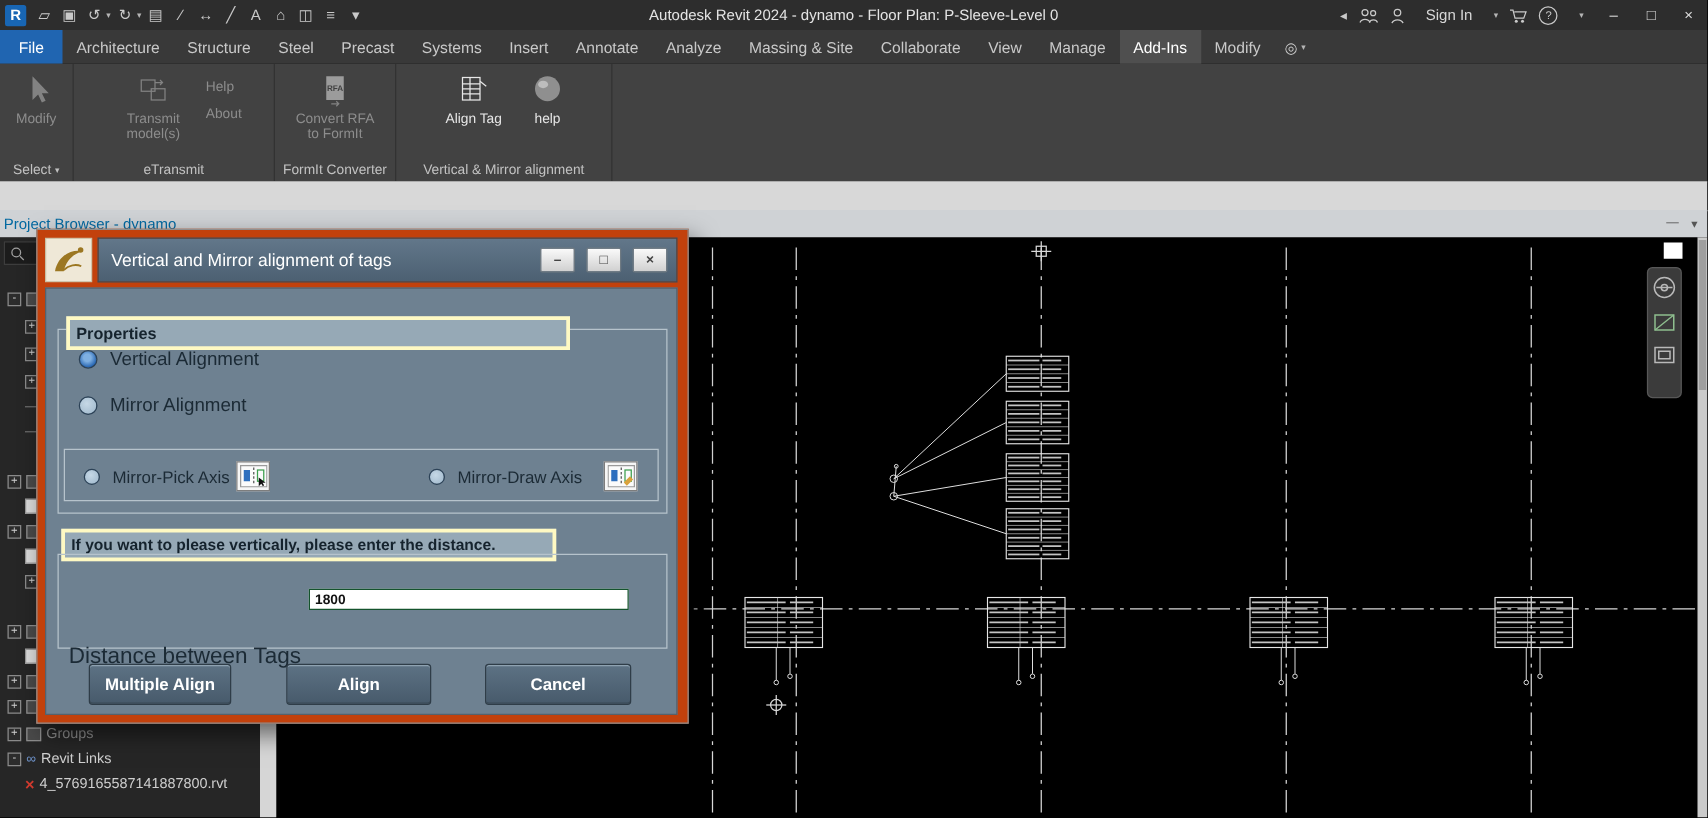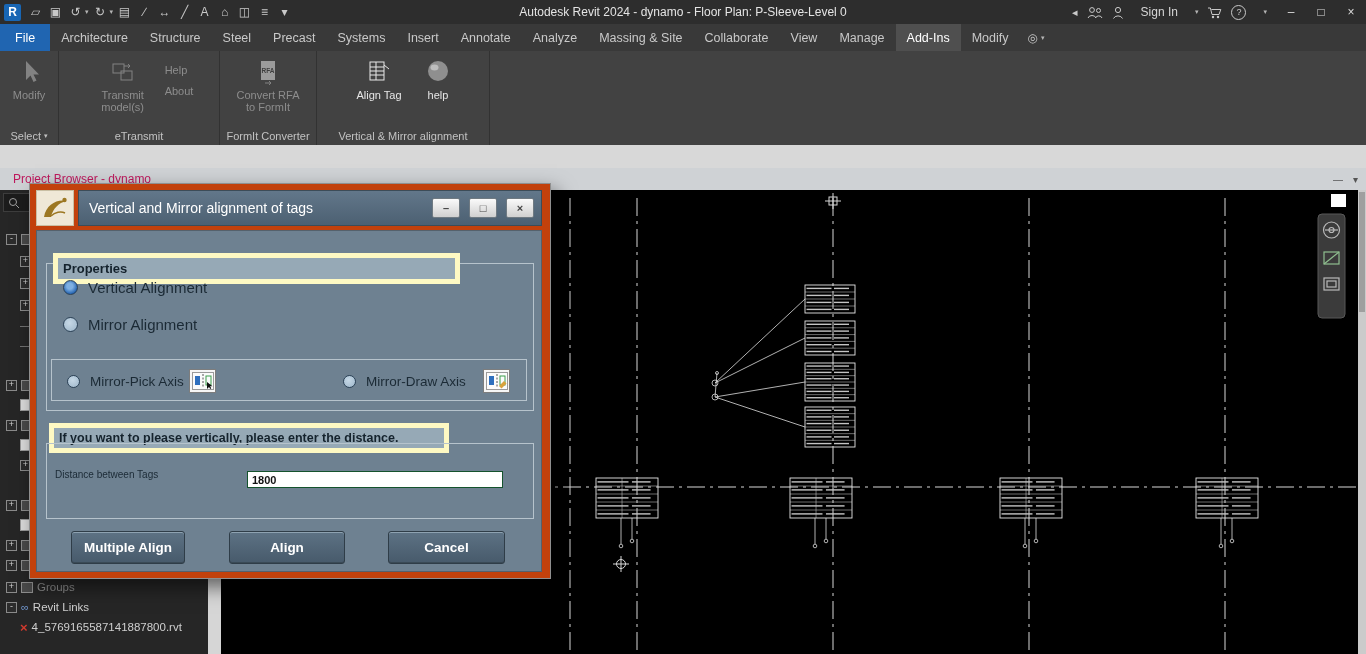--- a/index.html
+++ b/index.html
@@ -52,21 +52,21 @@
   .bigbtn .blabel{white-space:normal;}
   .bigbtn.disabled{color:#8d8d8d;}
   .bicon{width:30px;height:30px;}
   .smallcol{display:flex;flex-direction:column;gap:9px;padding-top:9px;font-size:11px;color:#8d8d8d;}
 
   
   #optionsbar{position:absolute;left:0;top:145px;width:1366px;height:23px;background:#d8d8d8;
               border-bottom:1px solid #bdbdbd;}
   #viewband{position:absolute;left:0;top:168px;width:1366px;height:22px;background:#cfd2d5;
             display:flex;align-items:center;}
-  #browser-header{font-size:12px;color:#be185d;padding-left:13px;width:218px;white-space:nowrap;overflow:hidden;}
+  #browser-header{font-size:12px;color:#0369a1;padding-left:3px;width:218px;white-space:nowrap;overflow:hidden;}
   #viewband-right{margin-left:auto;display:flex;gap:10px;padding-right:8px;font-size:10px;color:#555;}
 
   
   #browser{position:absolute;left:0;top:190px;width:221px;height:464px;background:#262626;}
   #browser-scroll{position:absolute;left:208px;top:190px;width:13px;height:464px;background:#d6d6d6;}
   #browser-thumb{position:absolute;left:1px;top:2px;width:11px;height:150px;background:#adadad;}
   #search-row{position:absolute;left:3px;top:3px;width:198px;height:17px;background:#1c1c1c;
               border:1px solid #3d3d3d;display:flex;align-items:center;padding-left:4px;}
   .trow{position:absolute;height:18px;display:flex;align-items:center;gap:4px;
         font-size:11.5px;color:#cfcfcf;white-space:nowrap;}
@@ -100,32 +100,32 @@
   #dlg-titlebar{flex:1;margin-left:4px;background:linear-gradient(#62778a,#4c6072);
                 border:1px solid #3c4c58;display:flex;align-items:center;}
   #dlg-title{color:#fff;font-size:14px;padding-left:10px;flex:1;white-space:nowrap;}
   #dlg-winbtns{display:flex;gap:9px;padding-right:7px;}
   .dwb{width:26px;height:18px;background:linear-gradient(#fafafa,#d0d0d0);border:1px solid #6f7a82;
        border-radius:2px;font-size:11px;font-weight:bold;color:#444;display:flex;
        align-items:center;justify-content:center;}
   #dlg-body{position:absolute;left:6px;top:46px;width:504px;height:340px;background:#6e8191;
             border:1px solid #55616c;}
   .gbox{position:absolute;border:1px solid #b6c3cc;}
-  .hbar{position:absolute;background:#96a9b6;border:5px solid #fef9c3;color:#15232d;
+  .hbar{position:absolute;background:#96a9b6;border:3px solid #fef9c3;color:#15232d;
         font-weight:bold;display:flex;align-items:center;padding-left:5px;}
   .radio{width:13px;height:13px;border-radius:50%;border:1px solid #2c4257;flex:none;
          background:radial-gradient(circle at 42% 38%, #c6d8e6, #9db6ca);}
   .radio.selected{background:radial-gradient(circle at 45% 40%, #7fb0e2 0 28%, #1f5fae 75%);}
   .radio.small{width:11px;height:11px;}
   .radio-row{position:absolute;display:flex;align-items:center;gap:10px;}
   .rlabel{font-size:15px;color:#1b2a35;}
   .rlabel.sm{font-size:13.5px;}
   .mini-icon-btn{width:25px;height:22px;background:#f6f6f6;border:1px solid #7d7d7d;
                  display:flex;align-items:center;justify-content:center;flex:none;}
-  #distance-label{position:absolute;font-size:10px;color:#1b2a35;}
+  #distance-label{position:absolute;font-size:18px;color:#1b2a35;margin-top:45px;}
   #distance-input{position:absolute;height:17px;background:#fff;border:1px solid #14532d;
                   font-family:"Liberation Sans",sans-serif;font-size:11px;font-weight:bold;
                   color:#111;padding:0 4px;box-sizing:border-box;}
   .dbtn{position:absolute;height:31px;background:linear-gradient(#5d7284,#475a6b);
         border:1px solid #2f3d48;border-radius:3px;color:#fff;font-weight:bold;font-size:13.5px;
         display:flex;align-items:center;justify-content:center;
         box-shadow:inset 0 1px 0 #8ea2b1, inset 0 -1px 0 #3a4a56;}
 </style>
 </head>
 <body>

